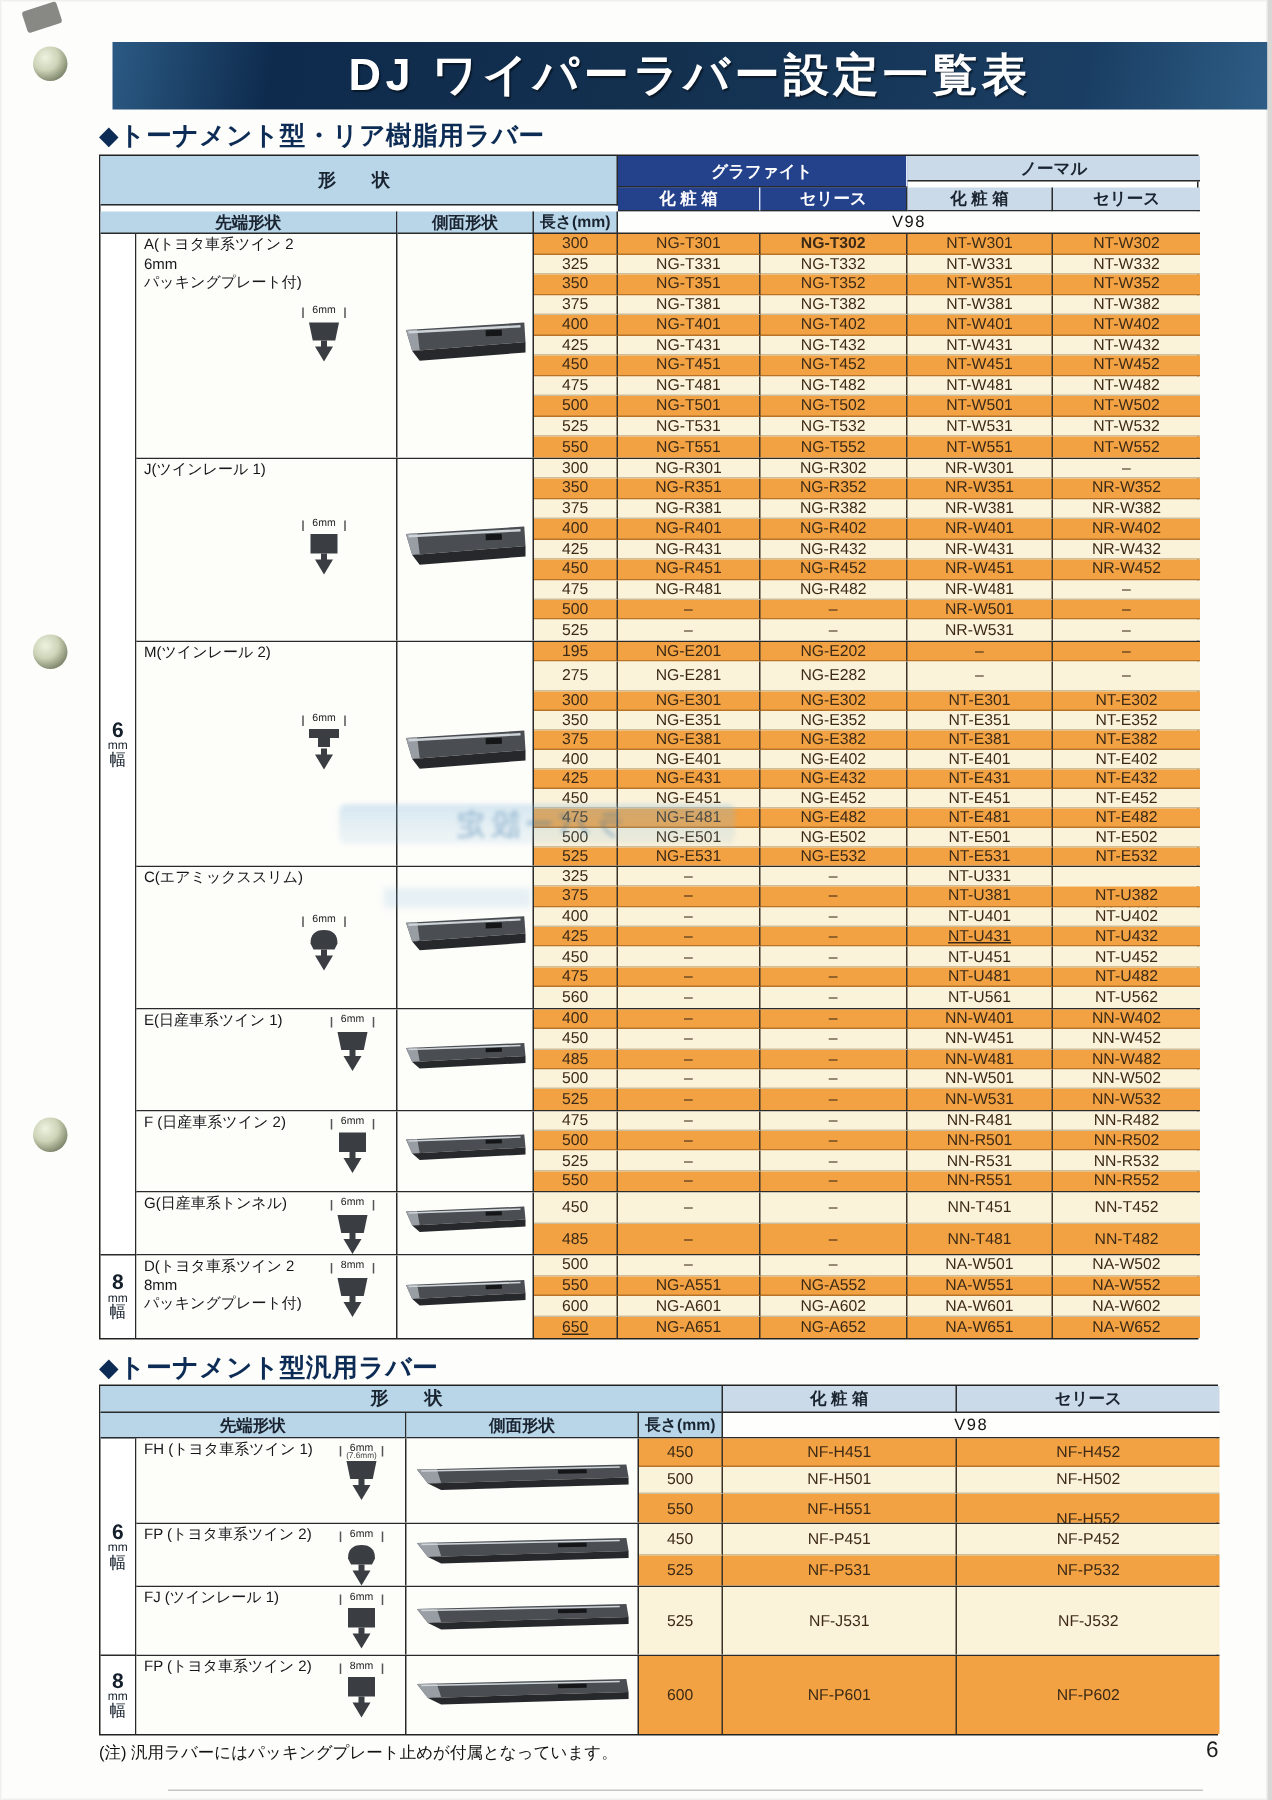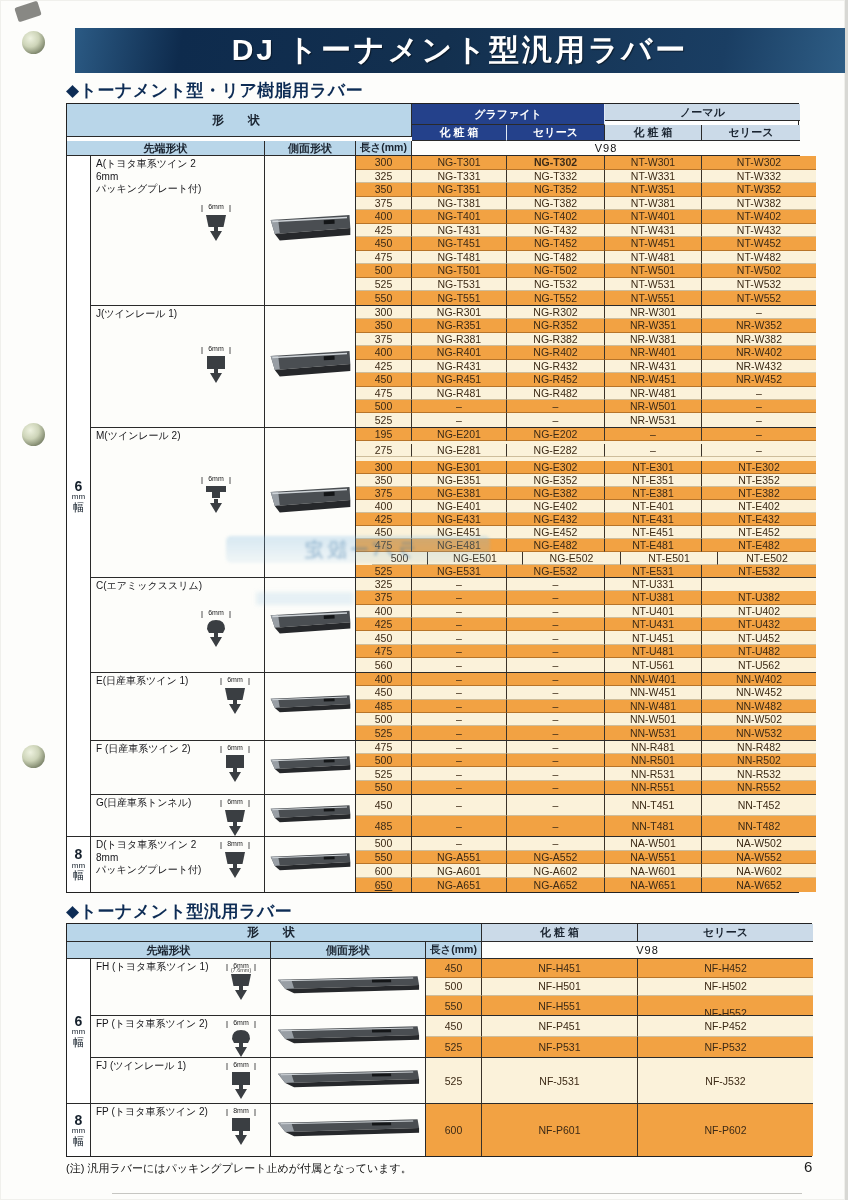--- a/index.html
+++ b/index.html
@@ -76,21 +76,21 @@
 </head>
 <body>
 
 <div class="page">
 
   <div class="smudge"></div>
   <div class="hole" style="left:22px; top:31px;"></div>
   <div class="hole" style="left:22px; top:423px;"></div>
   <div class="hole" style="left:22px; top:745px;"></div>
 
-  <div class="title-bar">DJ トーナメント型汎用ラバー</div>
+  <div class="title-bar">DJ ワイパーラバー設定一覧表</div>
 
   <div class="sec-head" id="sec1">◆トーナメント型・リア樹脂用ラバー</div>
 
   <div class="table t1">
     <div class="hdr">
       <div class="hcell lblue" style="width:345px; height:33px; font-size:12px; letter-spacing:6px;">形　状</div>
       <div style="width:388px;">
         <div class="hdr">
           <div class="hcell navy navy-sep" style="width:193px; height:21px;">グラファイト</div>
           <div class="hcell lblue2 b0" style="width:195px; height:17px;">ノーマル</div>
@@ -332,21 +332,21 @@
   </svg></div>
             </div>
             <div class="rows-col">
               <div class="d-row orange" style="height: 13.6px;">
                 <div class="dcell" style="width: 56px;">195</div>
                 <div class="dcell" style="width: 95px;">NG-E201</div>
                 <div class="dcell" style="width: 98px;">NG-E202</div>
                 <div class="dcell" style="width: 97px;">–</div>
                 <div class="dcell" style="width: 98px; flex: 1 1 0%;">–</div>
               </div>
-              <div class="d-row cream" style="height: 30px; align-items: center;">
+              <div class="d-row cream" style="height: 30px;">
                 <div class="dcell" style="width: 56px;">275</div>
                 <div class="dcell" style="width: 95px;">NG-E281</div>
                 <div class="dcell" style="width: 98px;">NG-E282</div>
                 <div class="dcell" style="width: 97px;">–</div>
                 <div class="dcell" style="width: 98px; flex: 1 1 0%;">–</div>
               </div>
               <div class="d-row orange" style="height: 13.6px;">
                 <div class="dcell" style="width: 56px;">300</div>
                 <div class="dcell" style="width: 95px;">NG-E301</div>
                 <div class="dcell" style="width: 98px;">NG-E302</div>
@@ -388,21 +388,21 @@
                 <div class="dcell" style="width: 97px;">NT-E451</div>
                 <div class="dcell" style="width: 98px; flex: 1 1 0%;">NT-E452</div>
               </div>
               <div class="d-row orange" style="height: 13.6px;">
                 <div class="dcell" style="width: 56px;">475</div>
                 <div class="dcell" style="width: 95px;">NG-E481</div>
                 <div class="dcell" style="width: 98px;">NG-E482</div>
                 <div class="dcell" style="width: 97px;">NT-E481</div>
                 <div class="dcell" style="width: 98px; flex: 1 1 0%;">NT-E482</div>
               </div>
-              <div class="d-row cream" style="height: 13.6px; padding-left: 16px;">
+              <div class="d-row cream" style="height: 13.6px;">
                 <div class="dcell" style="width: 56px;">500</div>
                 <div class="dcell" style="width: 95px;">NG-E501</div>
                 <div class="dcell" style="width: 98px;">NG-E502</div>
                 <div class="dcell" style="width: 97px;">NT-E501</div>
                 <div class="dcell" style="width: 98px; flex: 1 1 0%;">NT-E502</div>
               </div>
               <div class="d-row orange" style="height: 13.6px;">
                 <div class="dcell" style="width: 56px;">525</div>
                 <div class="dcell" style="width: 95px;">NG-E531</div>
                 <div class="dcell" style="width: 98px;">NG-E532</div>
@@ -450,21 +450,21 @@
                 <div class="dcell" style="width: 56px;">400</div>
                 <div class="dcell" style="width: 95px;">–</div>
                 <div class="dcell" style="width: 98px;">–</div>
                 <div class="dcell" style="width: 97px;">NT-U401</div>
                 <div class="dcell" style="width: 98px; flex: 1 1 0%;">NT-U402</div>
               </div>
               <div class="d-row orange" style="height: 13.6px;">
                 <div class="dcell" style="width: 56px;">425</div>
                 <div class="dcell" style="width: 95px;">–</div>
                 <div class="dcell" style="width: 98px;">–</div>
-                <div class="dcell" style="width: 97px;">NT-U431</div>
+                <div class="dcell" style="width: 97px; text-decoration: underline;">NT-U431</div>
                 <div class="dcell" style="width: 98px; flex: 1 1 0%;">NT-U432</div>
               </div>
               <div class="d-row cream" style="height: 13.6px;">
                 <div class="dcell" style="width: 56px;">450</div>
                 <div class="dcell" style="width: 95px;">–</div>
                 <div class="dcell" style="width: 98px;">–</div>
                 <div class="dcell" style="width: 97px;">NT-U451</div>
                 <div class="dcell" style="width: 98px; flex: 1 1 0%;">NT-U452</div>
               </div>
               <div class="d-row orange" style="height: 13.6px;">

